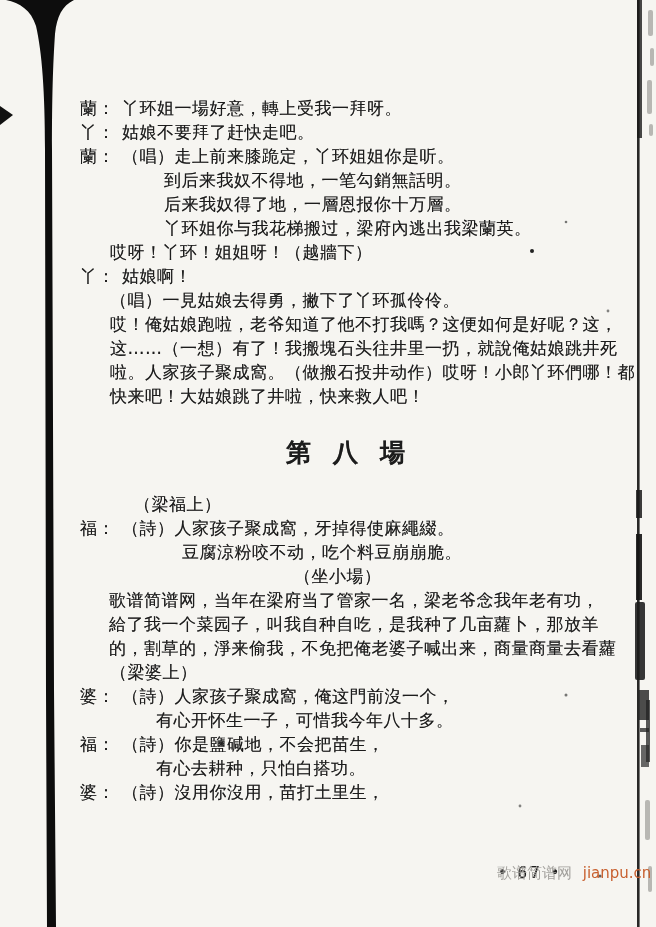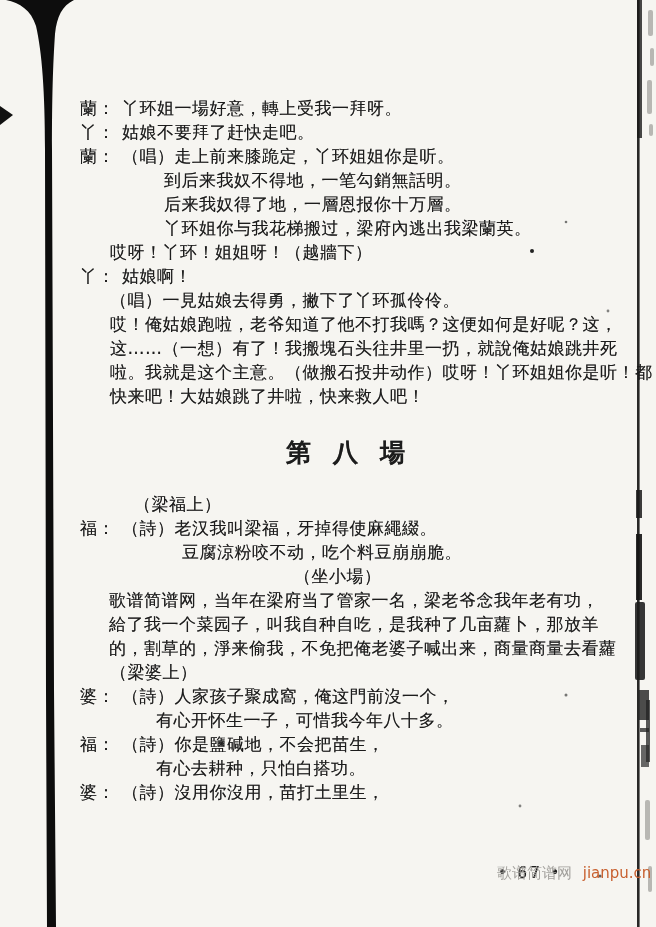--- a/index.html
+++ b/index.html
@@ -83,27 +83,27 @@
         <div class="line sp"><span class="speaker">丫：</span><span>姑娘不要拜了赶快走吧。</span></div>
         <div class="line sp"><span class="speaker">蘭：</span><span>（唱）走上前来膝跪定，丫环姐姐你是听。</span></div>
         <div class="line v1"><span>到后来我奴不得地，一笔勾銷無話明。</span></div>
         <div class="line v1"><span>后来我奴得了地，一層恩报你十万層。</span></div>
         <div class="line v1"><span>丫环姐你与我花梯搬过，梁府內逃出我梁蘭英。</span></div>
         <div class="line d1"><span>哎呀！丫环！姐姐呀！（越牆下）</span></div>
         <div class="line sp"><span class="speaker">丫：</span><span>姑娘啊！</span></div>
         <div class="line d1"><span>（唱）一見姑娘去得勇，撇下了丫环孤伶伶。</span></div>
         <div class="line d1"><span>哎！俺姑娘跑啦，老爷知道了他不打我嗎？这便如何是好呢？这，</span></div>
         <div class="line d1"><span>这……（一想）有了！我搬塊石头往井里一扔，就說俺姑娘跳井死</span></div>
-        <div class="line d1"><span>啦。我就是这个主意。（做搬石投井动作）哎呀！丫环姐姐你是听！都</span></div>
+        <div class="line d1"><span>啦。人家孩子聚成窩。（做搬石投井动作）哎呀！小郎丫环們哪！都</span></div>
         <div class="line d1"><span>快来吧！大姑娘跳了井啦，快来救人吧！</span></div>
       </div>
     <div class="scene-title">第八場</div>
     <div id="block2">
         <div class="line note1"><span>（梁福上）</span></div>
-        <div class="line sp"><span class="speaker">福：</span><span>（詩）老汉我叫梁福，牙掉得使麻繩綴。</span></div>
+        <div class="line sp"><span class="speaker">福：</span><span>（詩）人家孩子聚成窩，牙掉得使麻繩綴。</span></div>
         <div class="line v2"><span>豆腐涼粉咬不动，吃个料豆崩崩脆。</span></div>
         <div class="line cnote"><span>（坐小場）</span></div>
         <div class="line prose"><span>歌谱简谱网，当年在梁府当了管家一名，梁老爷念我年老有功，</span></div>
         <div class="line prose"><span>給了我一个菜园子，叫我自种自吃，是我种了几亩蘿卜，那放羊</span></div>
         <div class="line prose"><span>的，割草的，淨来偷我，不免把俺老婆子喊出来，商量商量去看蘿</span></div>
         <div class="line note2"><span>（梁婆上）</span></div>
         <div class="line sp"><span class="speaker">婆：</span><span>（詩）人家孩子聚成窩，俺这門前沒一个，</span></div>
         <div class="line v3"><span>有心开怀生一子，可惜我今年八十多。</span></div>
         <div class="line sp"><span class="speaker">福：</span><span>（詩）你是鹽碱地，不会把苗生，</span></div>
         <div class="line v3"><span>有心去耕种，只怕白搭功。</span></div>

